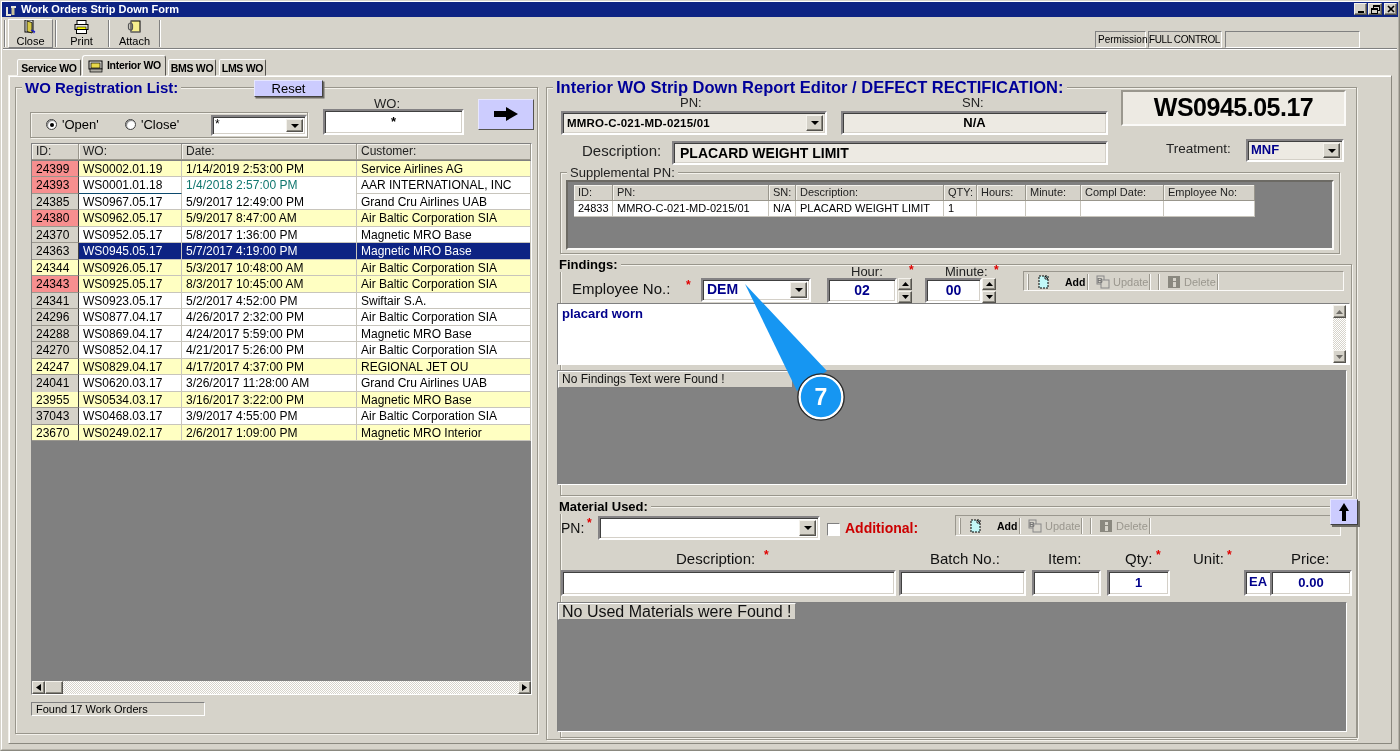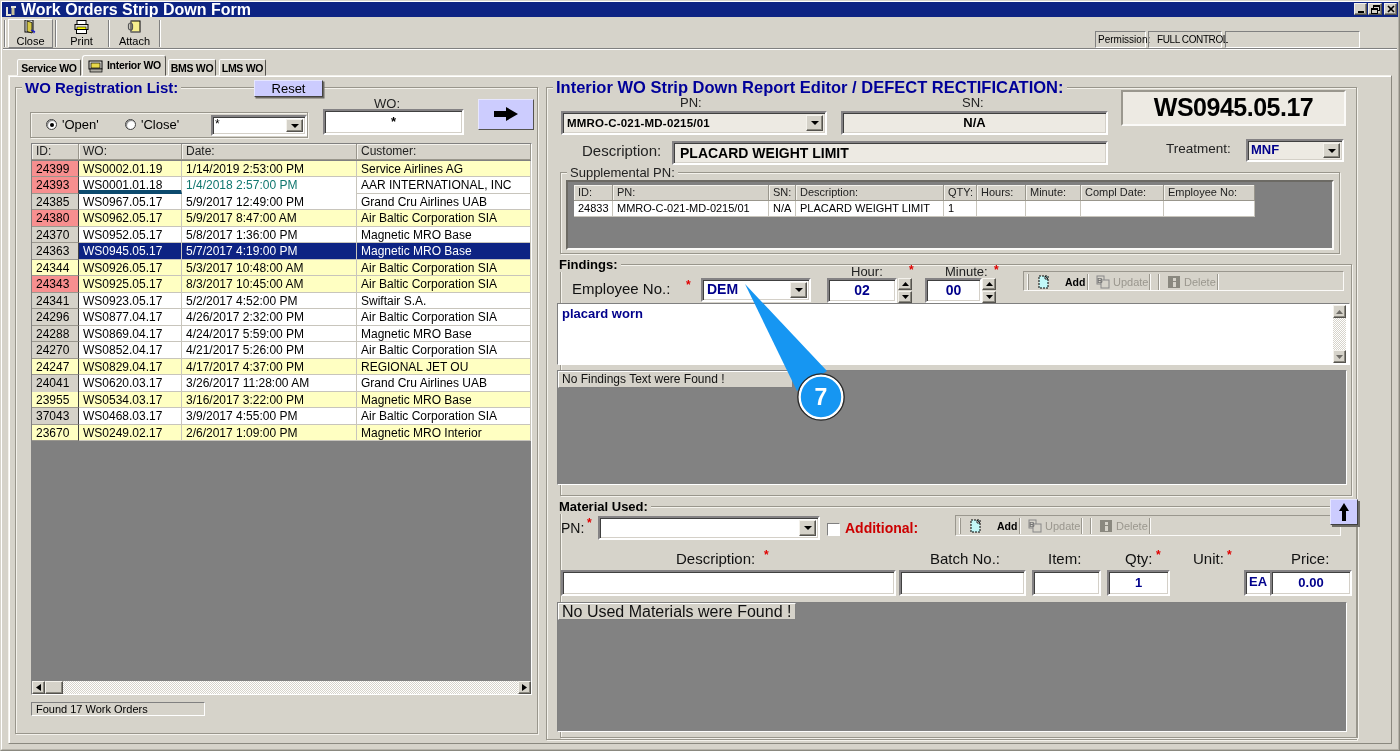--- a/index.html
+++ b/index.html
@@ -28,21 +28,21 @@
 
 <div class="abs" style="left:2px;top:2px;width:1396px;height:15px;background:#0d2383;"></div>
 <div class="abs" style="left:5px;top:3px;width:12px;height:12px;">
 <svg width="12" height="12">
       <rect x="1" y="1" width="10" height="10" fill="none"></rect>
       <path d="M2 2 L2 10 L6 10" stroke="#e8e6da" stroke-width="2" fill="none"></path>
       <path d="M8 1 L8 10" stroke="#c8c29a" stroke-width="3" fill="none"></path>
       <path d="M6 2 L11 2" stroke="#e8e6da" stroke-width="2" fill="none"></path>
     </svg>
 </div>
-<div class="abs" style="left:21px;top:2px;font-size:16px;font-weight:bold;color:#fff;line-height:15px;">Work Orders Strip Down Form</div>
+<div class="abs" style="left:21px;top:2px;font-size:11px;font-weight:bold;color:#fff;line-height:15px;">Work Orders Strip Down Form</div>
 
 <div class="abs sbtn" style="left:1354px;top:3px;width:13px;height:12px;">
     <div style="width:6px;height:2px;background:#000;margin-top:6px;"></div>
   </div>
 <div class="abs sbtn" style="left:1368px;top:3px;width:14px;height:12px;">
     <svg width="9" height="9">
       <rect x="2.5" y="0.5" width="6" height="5" fill="none" stroke="#000"></rect>
       <rect x="0.5" y="3.5" width="6" height="5" fill="#d5d2c9" stroke="#000"></rect>
       <rect x="3" y="1" width="5" height="1" fill="#000"></rect>
       <rect x="1" y="4" width="5" height="1" fill="#000"></rect>
@@ -81,21 +81,21 @@
 <svg width="15" height="14">
       <rect x="4" y="1" width="9" height="11" fill="#f7ef8d" stroke="#000" stroke-width="1"></rect>
       <path d="M4 1 L4 12 L13 12" fill="none" stroke="#888" stroke-width="1"></path>
       <rect x="1.5" y="3" width="4" height="7" fill="none" stroke="#555" stroke-width="1.2" rx="2"></rect>
     </svg>
 </div>
 <div class="abs" style="left:104px;top:35px;width:61px;text-align:center;font-size:11px;">Attach</div>
 <div class="abs" style="left:159px;top:20px;width:2px;height:27px;border-left:1px solid #808080;border-right:1px solid #fff;"></div>
 
 <div class="abs sunken" style="left:1095px;top:31px;width:51px;height:17px;font-size:10px;line-height:15px;padding-left:2px;white-space:nowrap;">Permission:</div>
-<div class="abs sunken" style="left:1148px;top:31px;width:74px;height:17px;font-size:10px;line-height:15px;padding-left:8px;white-space:nowrap;letter-spacing:-0.4px;">FULL CONTROL</div>
+<div class="abs sunken" style="left:1148px;top:31px;width:74px;height:17px;font-size:10px;line-height:15px;padding-left:0;white-space:nowrap;letter-spacing:-0.4px;">FULL CONTROL</div>
 <div class="abs sunken" style="left:1225px;top:31px;width:135px;height:17px;"></div>
 
 <div class="abs" style="left:8px;top:75px;width:1384px;height:669px;background:#d6d3ca;border:1px solid;border-color:#f4f2ec #8a887f #8a887f #f4f2ec;box-shadow:inset 1px 1px 0 #fff;"></div>
 
 <div class="abs" style="left:17px;top:59px;width:64px;height:17px;background:#d6d3ca;border:1px solid;border-color:#fff #55534e transparent #fff;border-radius:2px 2px 0 0;font-size:10.5px;font-weight:bold;text-align:center;line-height:16px;white-space:nowrap;letter-spacing:-0.3px;">Service WO</div>
 <div class="abs" style="left:82px;top:55px;width:84px;height:21px;background:#d6d3ca;border:1px solid;border-color:#fff #55534e transparent #fff;border-radius:3px 3px 0 0;z-index:3;"></div>
 <div class="abs" style="left:88px;top:59px;width:16px;height:13px;z-index:4;">
 <svg width="16" height="13">
       <rect x="1" y="1" width="13" height="8" fill="#e8e6df" stroke="#000"></rect>
       <rect x="3" y="3" width="9" height="5" fill="#e8d84a" stroke="#000" stroke-width="0.7"></rect>
@@ -133,21 +133,21 @@
 <div id="grid" class="abs" style="left:32px;top:144px;width:499px;height:550px;overflow:hidden;">
     <div class="hdrcell" style="left:0px;top:0;width:47px;height:16px;">ID:</div>
     <div class="hdrcell" style="left:47px;top:0;width:103px;height:16px;">WO:</div>
     <div class="hdrcell" style="left:150px;top:0;width:175px;height:16px;">Date:</div>
     <div class="hdrcell" style="left:325px;top:0;width:174px;height:16px;">Customer:</div>
     <div class="gridcell" style="left:0;top:16.5px;width:47px;height:16.5px;background:#f78f8f;border-right:1px solid #404040;border-bottom:1px solid #9a978e;line-height:16.5px;">24399</div>
     <div class="gridcell" style="left:47px;top:16.5px;width:103px;height:16.5px;background:#ffffc2;color:#000;border-right:1px solid #c8c5bc;border-bottom:1px solid #c8c5bc;line-height:16.5px;">WS0002.01.19</div>
     <div class="gridcell" style="left:150px;top:16.5px;width:175px;height:16.5px;background:#ffffc2;color:#000;border-right:1px solid #c8c5bc;border-bottom:1px solid #c8c5bc;line-height:16.5px;">1/14/2019 2:53:00 PM</div>
     <div class="gridcell" style="left:325px;top:16.5px;width:174px;height:16.5px;background:#ffffc2;color:#000;border-right:1px solid #c8c5bc;border-bottom:1px solid #c8c5bc;line-height:16.5px;">Service Airlines AG</div>
     <div class="gridcell" style="left:0;top:33px;width:47px;height:16.5px;background:#f78f8f;border-right:1px solid #404040;border-bottom:1px solid #9a978e;line-height:16.5px;">24393</div>
-    <div class="gridcell" style="left:47px;top:33px;width:103px;height:16.5px;background:#fff;color:#000;border-right:1px solid #c8c5bc;border-bottom:4px solid #0c4a6e;line-height:16.5px;">WS0001.01.18</div>
+    <div class="gridcell" style="left:47px;top:33px;width:103px;height:16.5px;background:#fff;color:#000;border-right:1px solid #c8c5bc;border-bottom:1px solid #0c4a6e;line-height:16.5px;">WS0001.01.18</div>
     <div class="gridcell" style="left:150px;top:33px;width:175px;height:24px;background:#fff;color:#0f766e;border-right:1px solid #c8c5bc;border-bottom:1px solid #c8c5bc;line-height:16.5px;">1/4/2018 2:57:00 PM</div>
     <div class="gridcell" style="left:325px;top:33px;width:174px;height:16.5px;background:#fff;color:#000;border-right:1px solid #c8c5bc;border-bottom:1px solid #c8c5bc;line-height:16.5px;">AAR INTERNATIONAL, INC</div>
     <div class="gridcell" style="left:0;top:49.5px;width:47px;height:16.5px;background:#d5d2c9;border-right:1px solid #404040;border-bottom:1px solid #9a978e;line-height:16.5px;">24385</div>
     <div class="gridcell" style="left:47px;top:49.5px;width:103px;height:16.5px;background:#fff;color:#000;border-right:1px solid #c8c5bc;border-bottom:1px solid #c8c5bc;line-height:16.5px;">WS0967.05.17</div>
     <div class="gridcell" style="left:150px;top:49.5px;width:175px;height:16.5px;background:#fff;color:#000;border-right:1px solid #c8c5bc;border-bottom:1px solid #c8c5bc;line-height:16.5px;">5/9/2017 12:49:00 PM</div>
     <div class="gridcell" style="left:325px;top:49.5px;width:174px;height:16.5px;background:#fff;color:#000;border-right:1px solid #c8c5bc;border-bottom:1px solid #c8c5bc;line-height:16.5px;">Grand Cru Airlines UAB</div>
     <div class="gridcell" style="left:0;top:66px;width:47px;height:16.5px;background:#f78f8f;border-right:1px solid #404040;border-bottom:1px solid #9a978e;line-height:16.5px;">24380</div>
     <div class="gridcell" style="left:47px;top:66px;width:103px;height:16.5px;background:#ffffc2;color:#000;border-right:1px solid #c8c5bc;border-bottom:1px solid #c8c5bc;line-height:16.5px;">WS0962.05.17</div>
     <div class="gridcell" style="left:150px;top:66px;width:175px;height:16.5px;background:#ffffc2;color:#000;border-right:1px solid #c8c5bc;border-bottom:1px solid #c8c5bc;line-height:16.5px;">5/9/2017 8:47:00 AM</div>
     <div class="gridcell" style="left:325px;top:66px;width:174px;height:16.5px;background:#ffffc2;color:#000;border-right:1px solid #c8c5bc;border-bottom:1px solid #c8c5bc;line-height:16.5px;">Air Baltic Corporation SIA</div>

